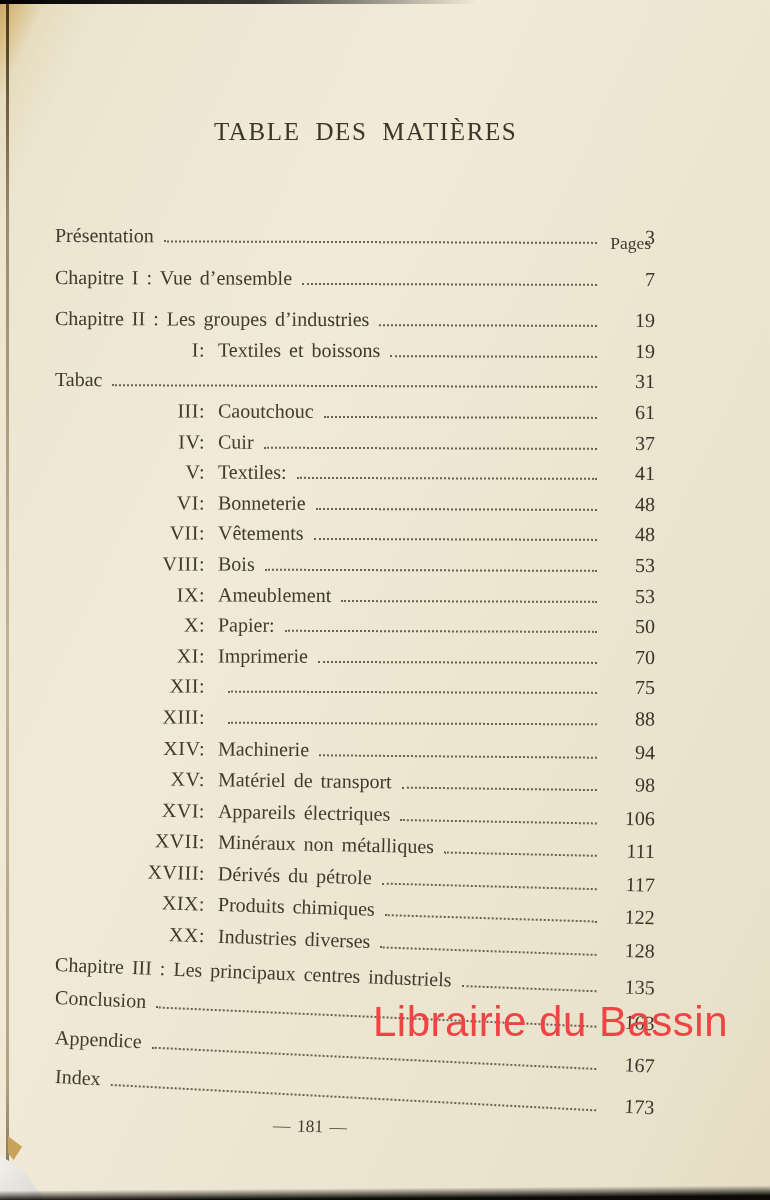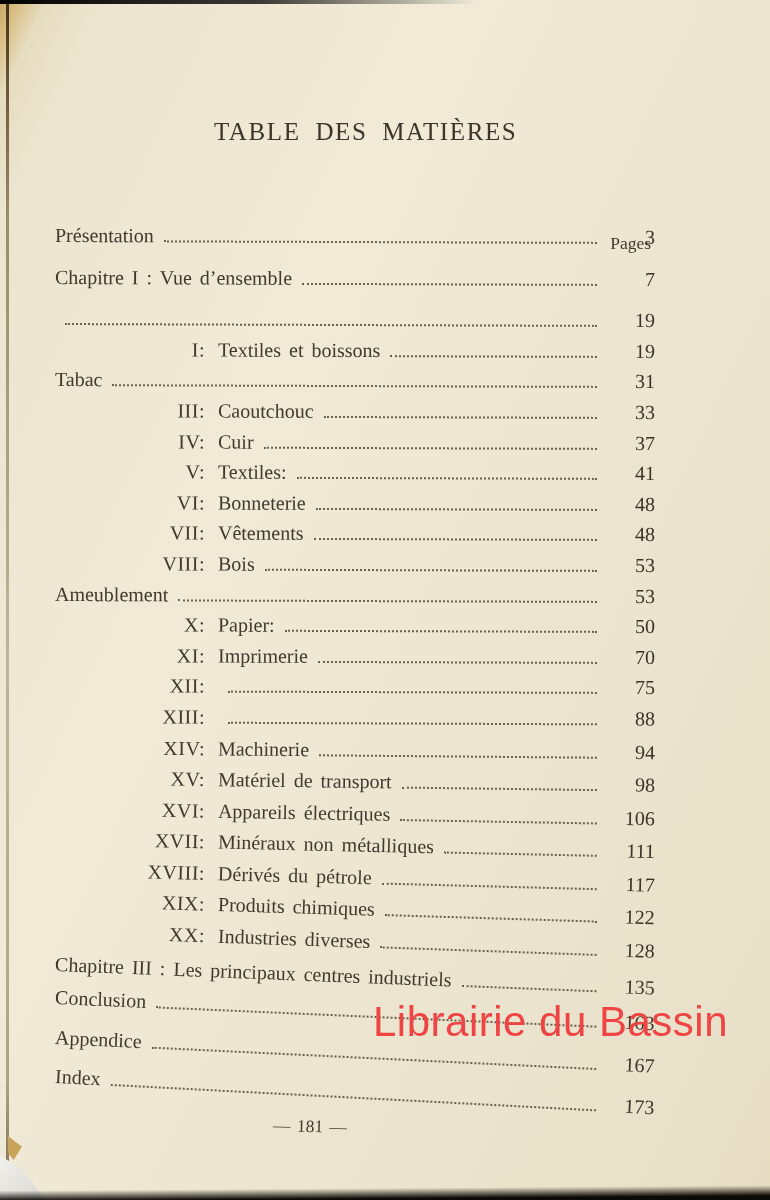--- a/index.html
+++ b/index.html
@@ -120,39 +120,40 @@
     <span class="pagenum">3</span>
   </div>
       <div class="row top" style="transform: rotate(0.2deg); margin-top: 11px;">
 
     <span class="label">Chapitre I : Vue d’ensemble</span>
     <span class="leader"></span>
     <span class="pagenum">7</span>
   </div>
       <div class="row top" style="transform: rotate(0.2deg); margin-top: 11px;">
 
+    <span class="label">Chapitre II : Les groupes d’industries</span>
     <span class="leader"></span>
     <span class="pagenum">19</span>
   </div>
       <div class="row" style="transform: rotate(0.2deg);">
     <span class="numeral">I:</span>
     <span class="label">Textiles et boissons</span>
     <span class="leader"></span>
     <span class="pagenum">19</span>
   </div>
       <div class="row" style="transform: rotate(0.2deg);">
     <span class="label">Tabac</span>
     <span class="leader"></span>
     <span class="pagenum">31</span>
   </div>
       <div class="row" style="transform: rotate(0.2deg);">
     <span class="numeral">III:</span>
     <span class="label">Caoutchouc</span>
     <span class="leader"></span>
-    <span class="pagenum">33</span>
+    <span class="pagenum">61</span>
   </div>
       <div class="row" style="transform: rotate(0.2deg);">
     <span class="numeral">IV:</span>
     <span class="label">Cuir</span>
     <span class="leader"></span>
     <span class="pagenum">37</span>
   </div>
       <div class="row" style="transform: rotate(0.2deg);">
     <span class="numeral">V:</span>
     <span class="label">Textiles:</span>
@@ -171,20 +172,21 @@
     <span class="leader"></span>
     <span class="pagenum">48</span>
   </div>
       <div class="row" style="transform: rotate(0.2deg);">
     <span class="numeral">VIII:</span>
     <span class="label">Bois</span>
     <span class="leader"></span>
     <span class="pagenum">53</span>
   </div>
       <div class="row" style="transform: rotate(0.2deg);">
+    <span class="numeral">IX:</span>
     <span class="label">Ameublement</span>
     <span class="leader"></span>
     <span class="pagenum">53</span>
   </div>
       <div class="row" style="transform: rotate(0.2deg);">
     <span class="numeral">X:</span>
     <span class="label">Papier:</span>
     <span class="leader"></span>
     <span class="pagenum">50</span>
   </div>

